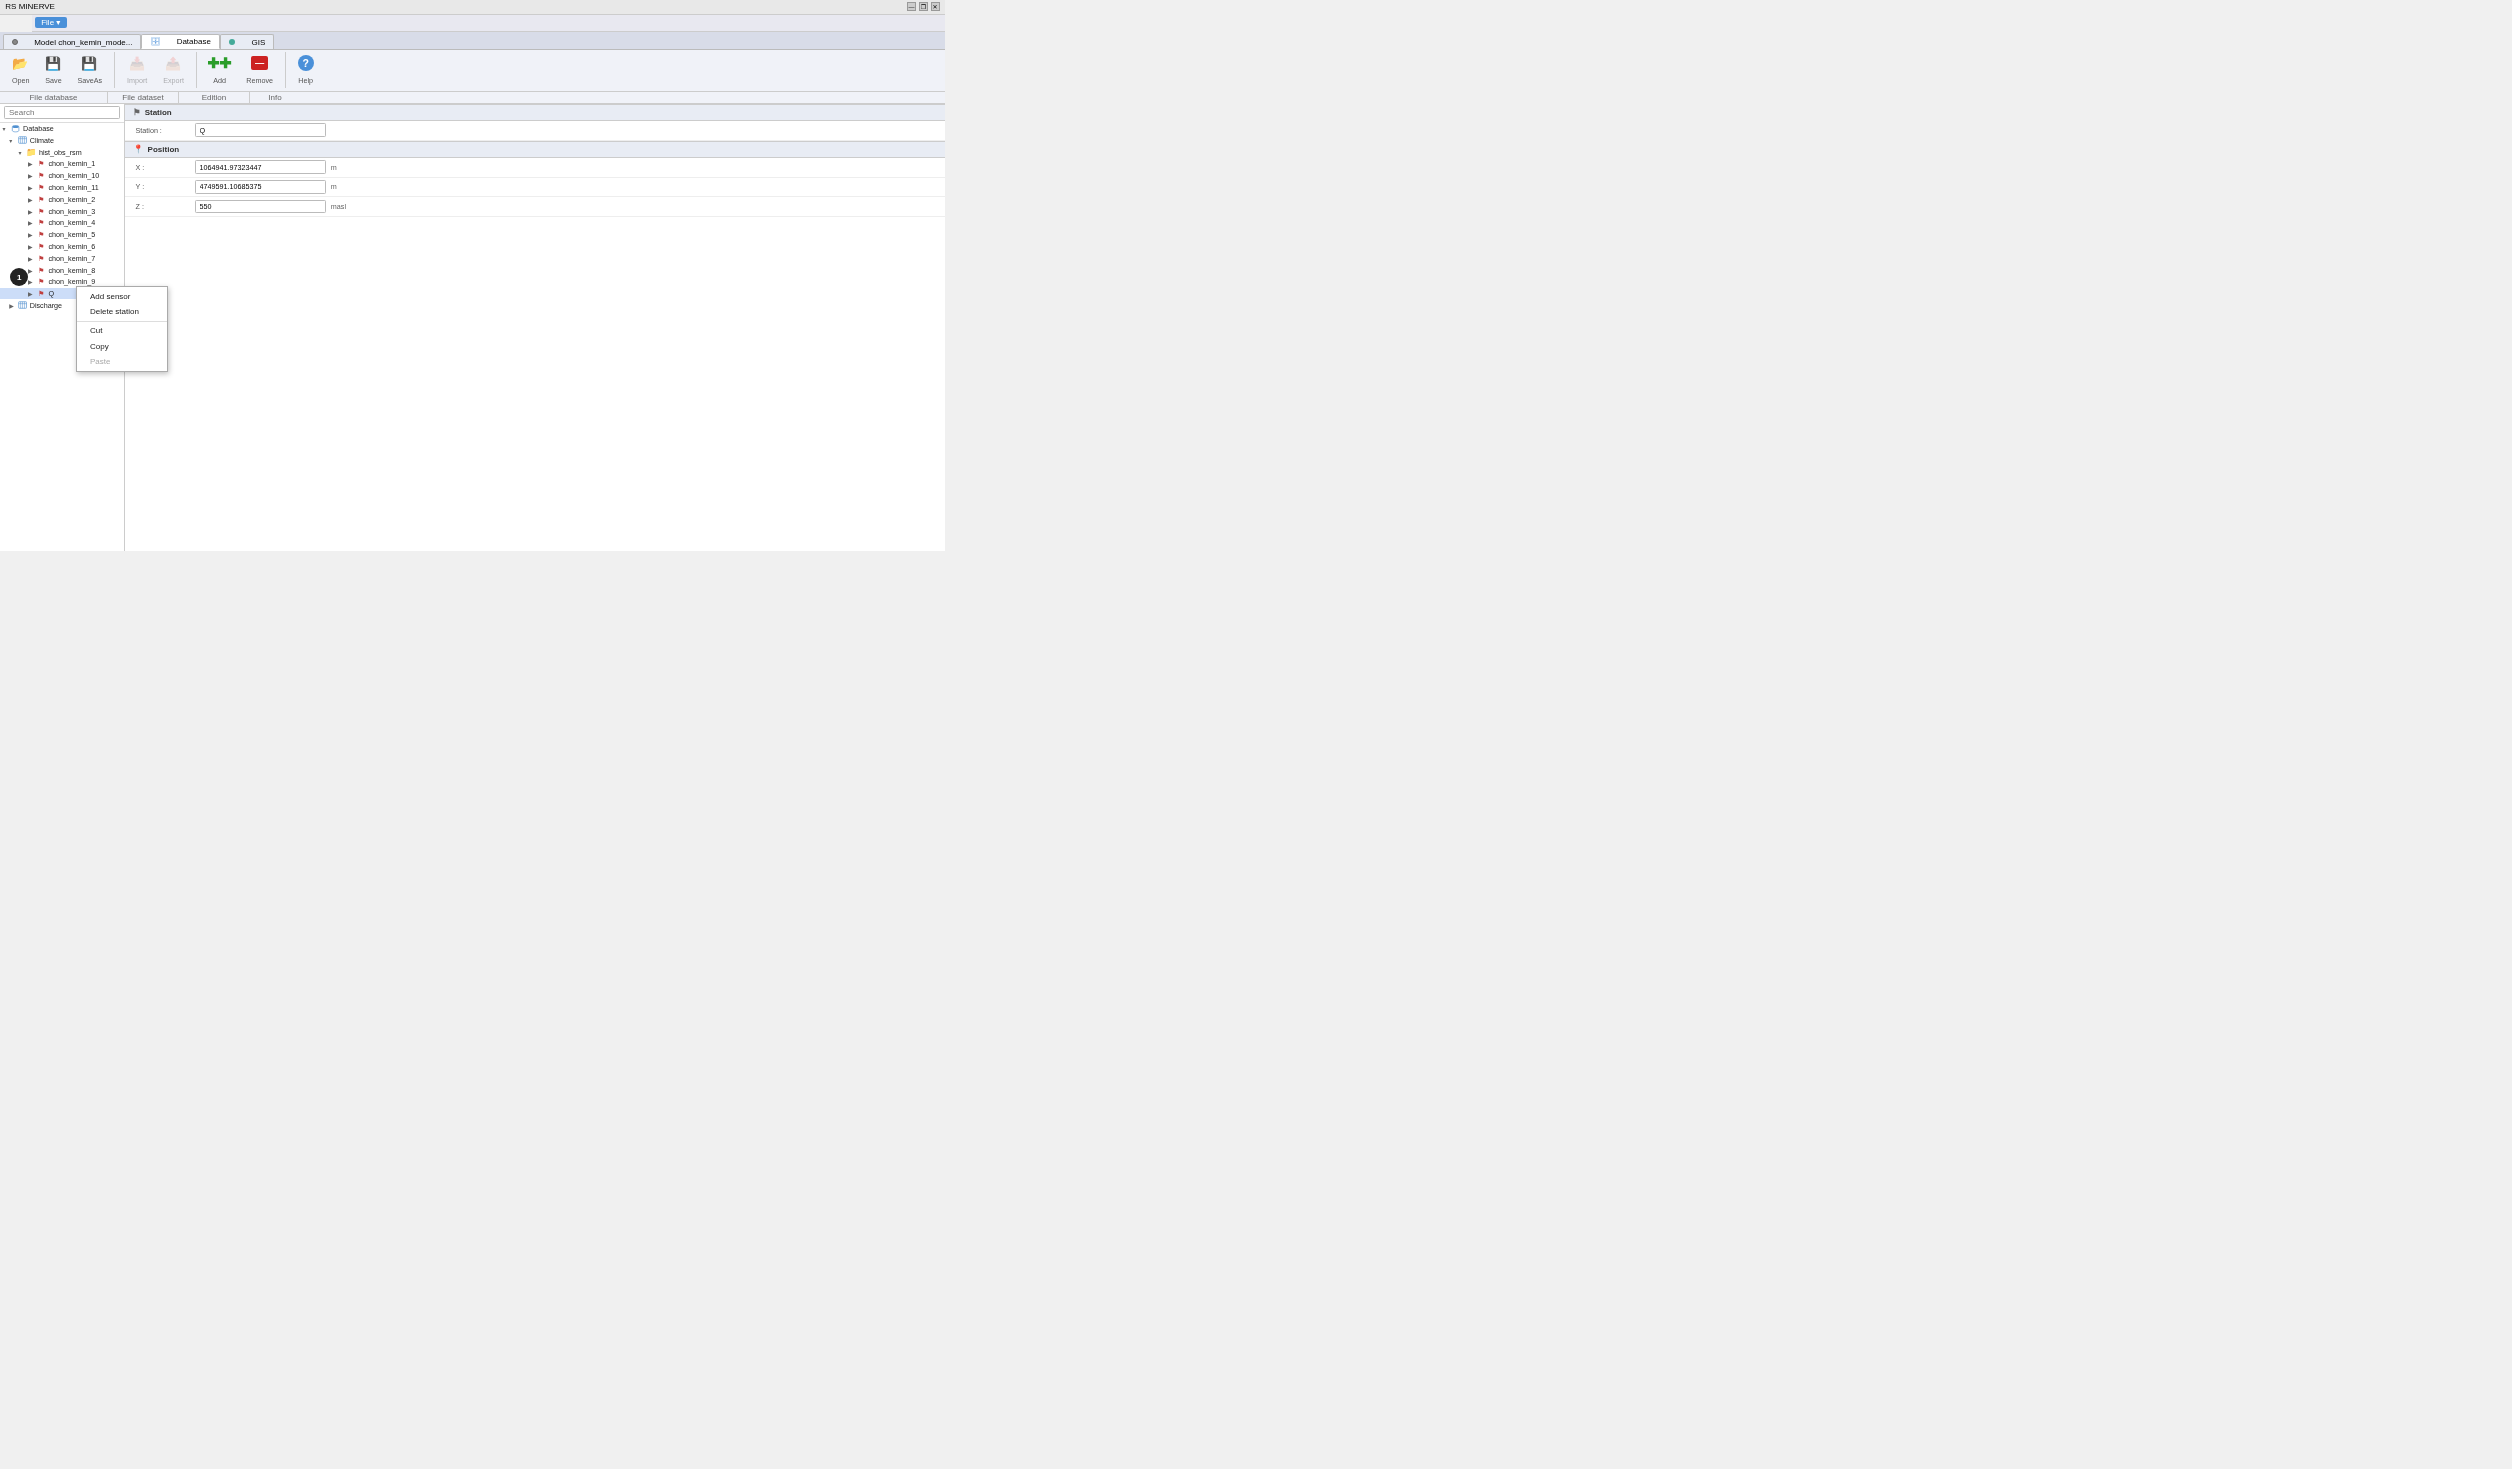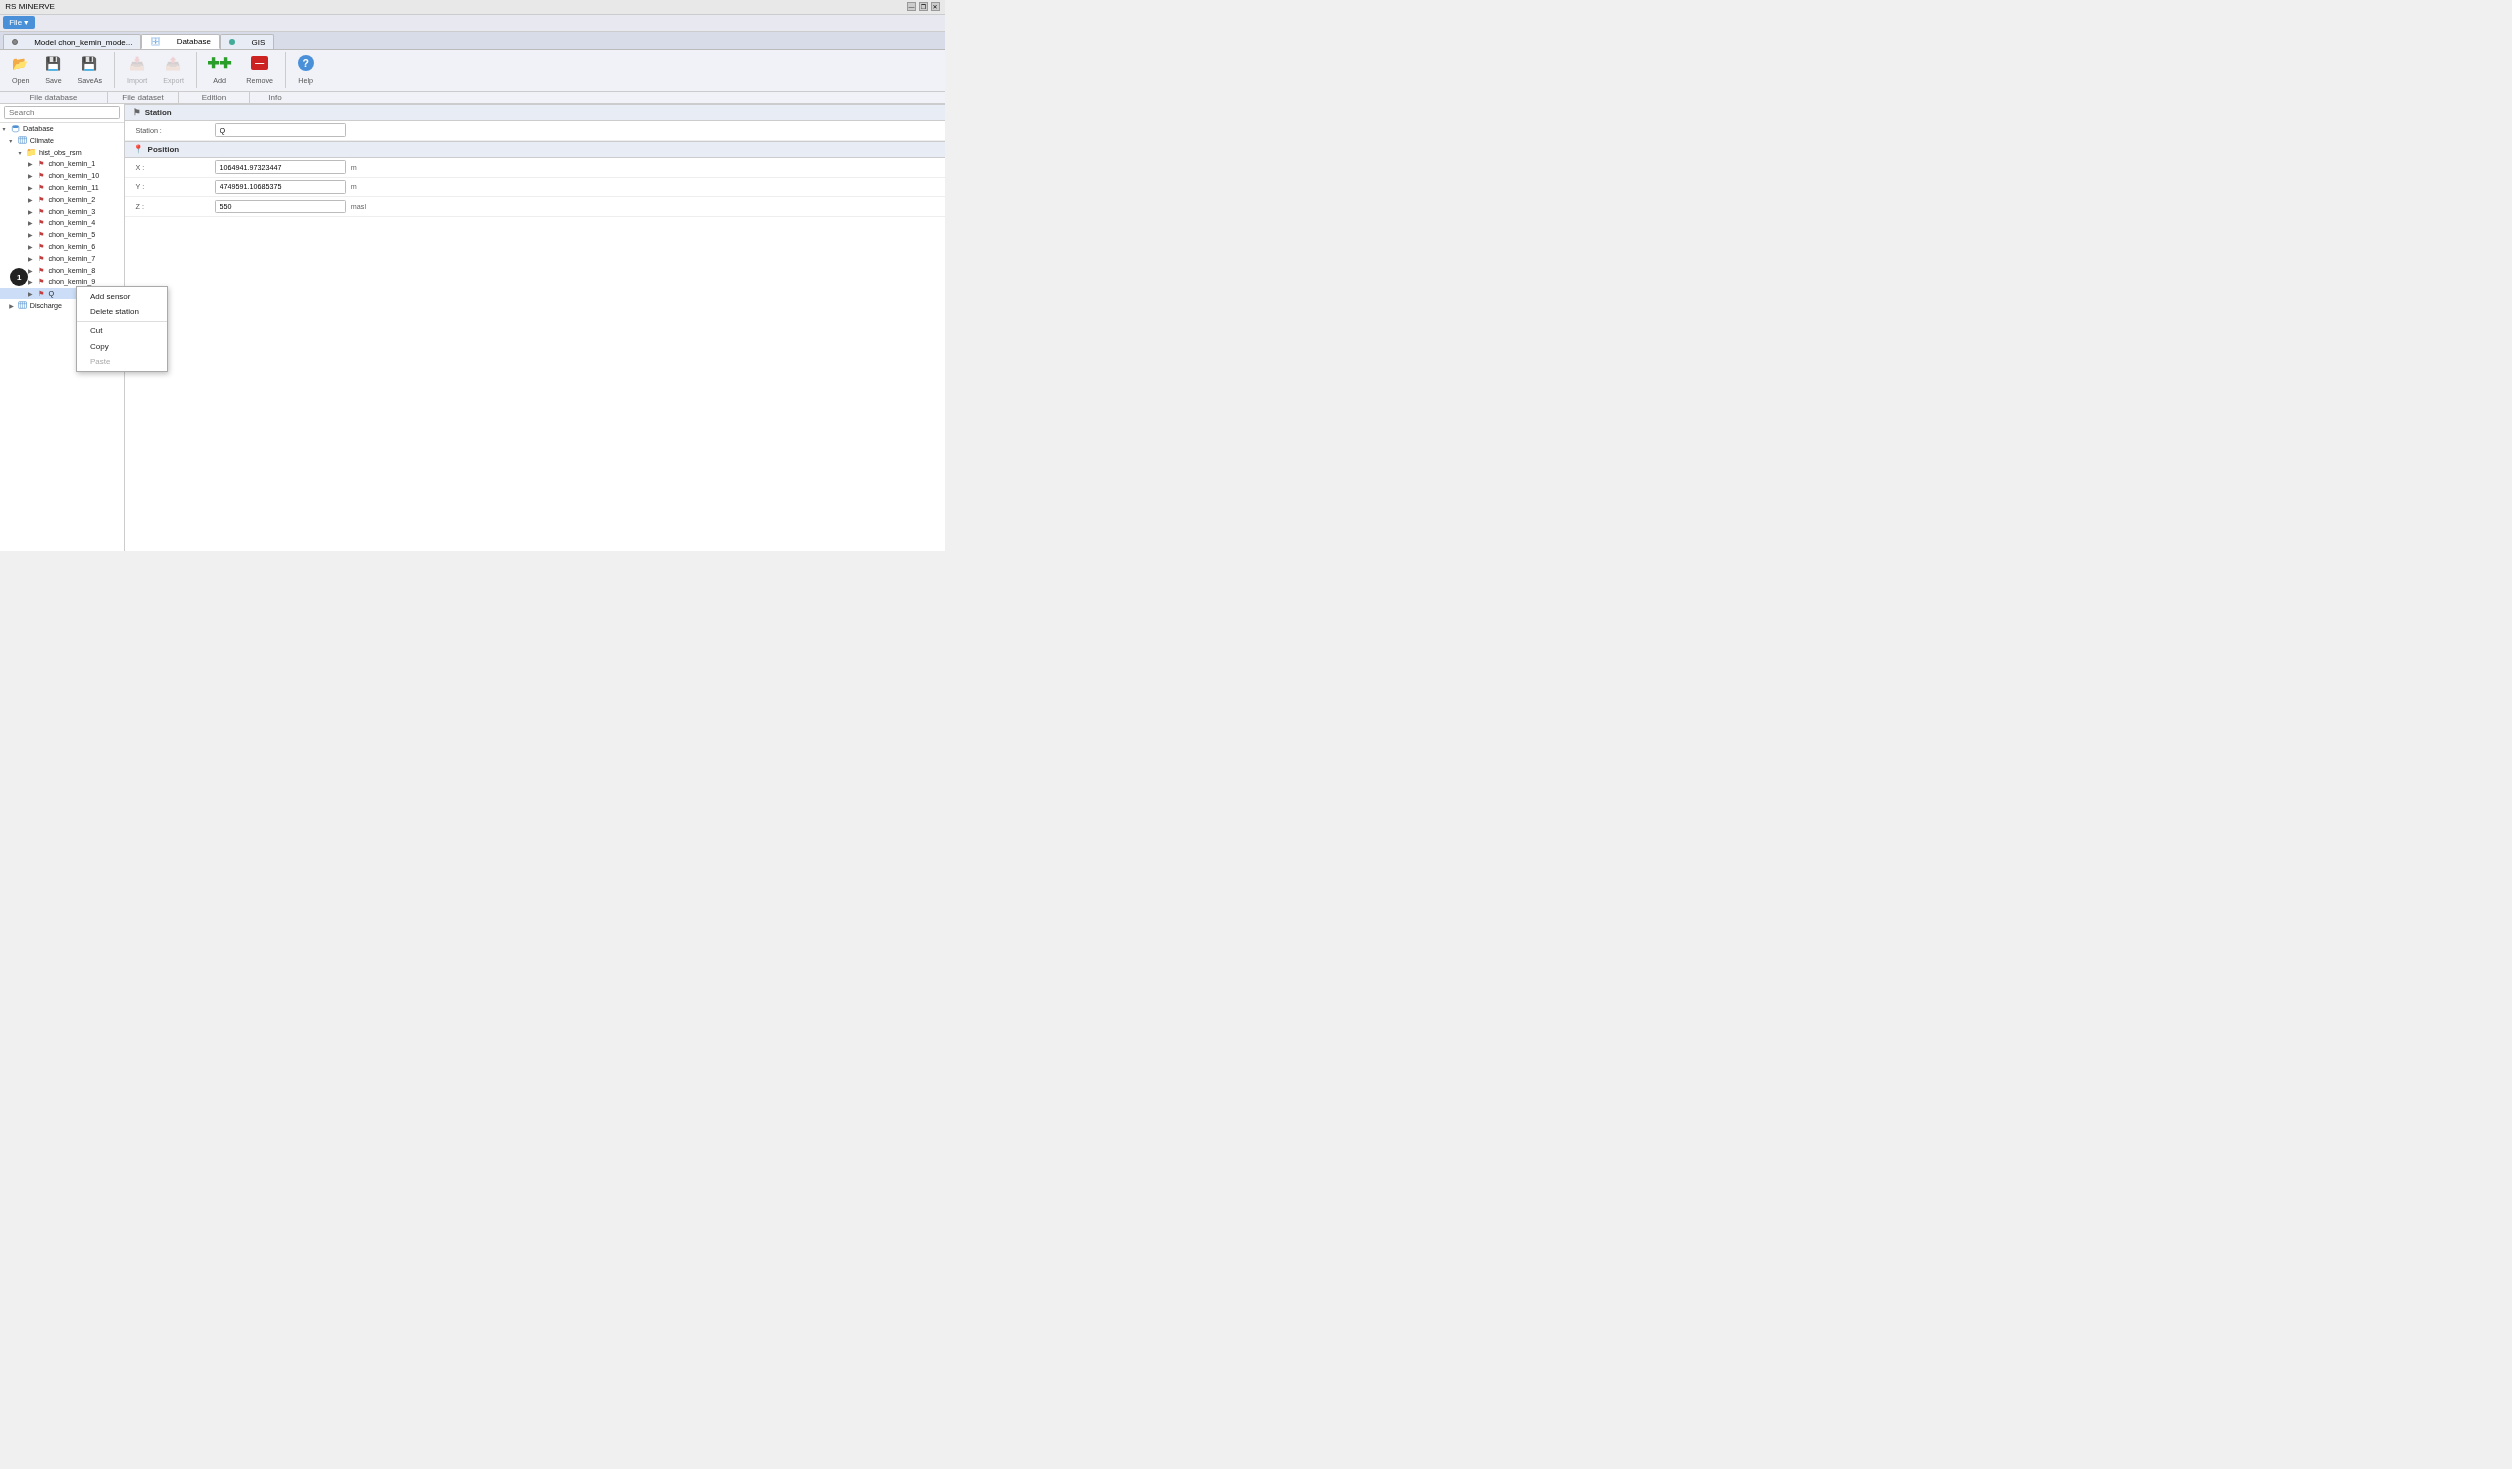--- a/index.html
+++ b/index.html
@@ -15,21 +15,23 @@
       border-bottom: 0.7px solid #ccc;
     }
     .title-bar-controls { margin-left: auto; display: flex; gap: 2.6px; }
     .title-btn { width: 9.2px; height: 9.2px; background: #ccc; border: 0.7px solid #999; cursor: pointer; font-size: 6px; display: flex; align-items: center; justify-content: center; }
 
     
     .menu-bar {
       background: #e8e8f0;
       height: 17px;
       display: flex;
+      align-items: center;
       border-bottom: 0.7px solid #ccc;
+      margin-left: 32px;
     }
     .menu-item-file { background: #4a90d9; color: white; padding: 1.3px 6.6px; border-radius: 2px; margin: 1.3px 2.6px; font-size: 8px; display: flex; align-items: center; gap: 2.6px; cursor: pointer; }
 
     
     .tabs-bar {
       background: #d8dce8;
       height: 18.4px;
       display: flex;
       align-items: flex-end;
       padding-left: 2.6px;
@@ -183,21 +185,21 @@
     }
     .section-icon { color: #666; font-size: 8.5px; }
     .form-row {
       display: flex;
       align-items: center;
       padding: 2.6px 10.5px;
       border-bottom: 0.7px solid #eee;
       min-height: 18.4px;
     }
     .form-label {
-      width: 79px;
+      width: 59px;
       font-size: 7.2px;
       color: #555;
       flex-shrink: 0;
     }
     .form-input {
       border: 0.7px solid #bbb;
       padding: 1.3px 4px;
       font-size: 7.2px;
       min-width: 131px;
       border-radius: 1.3px;

